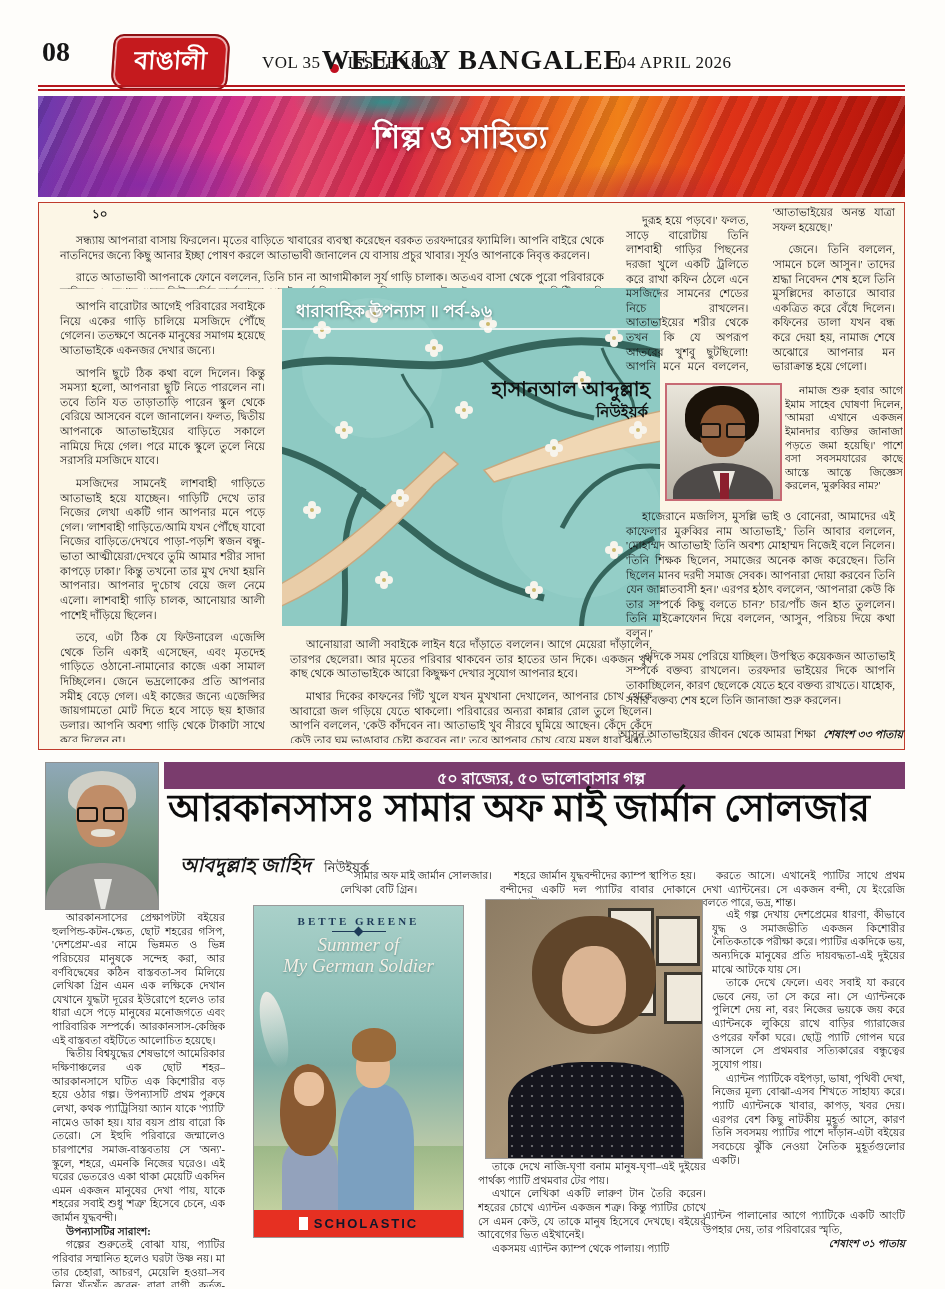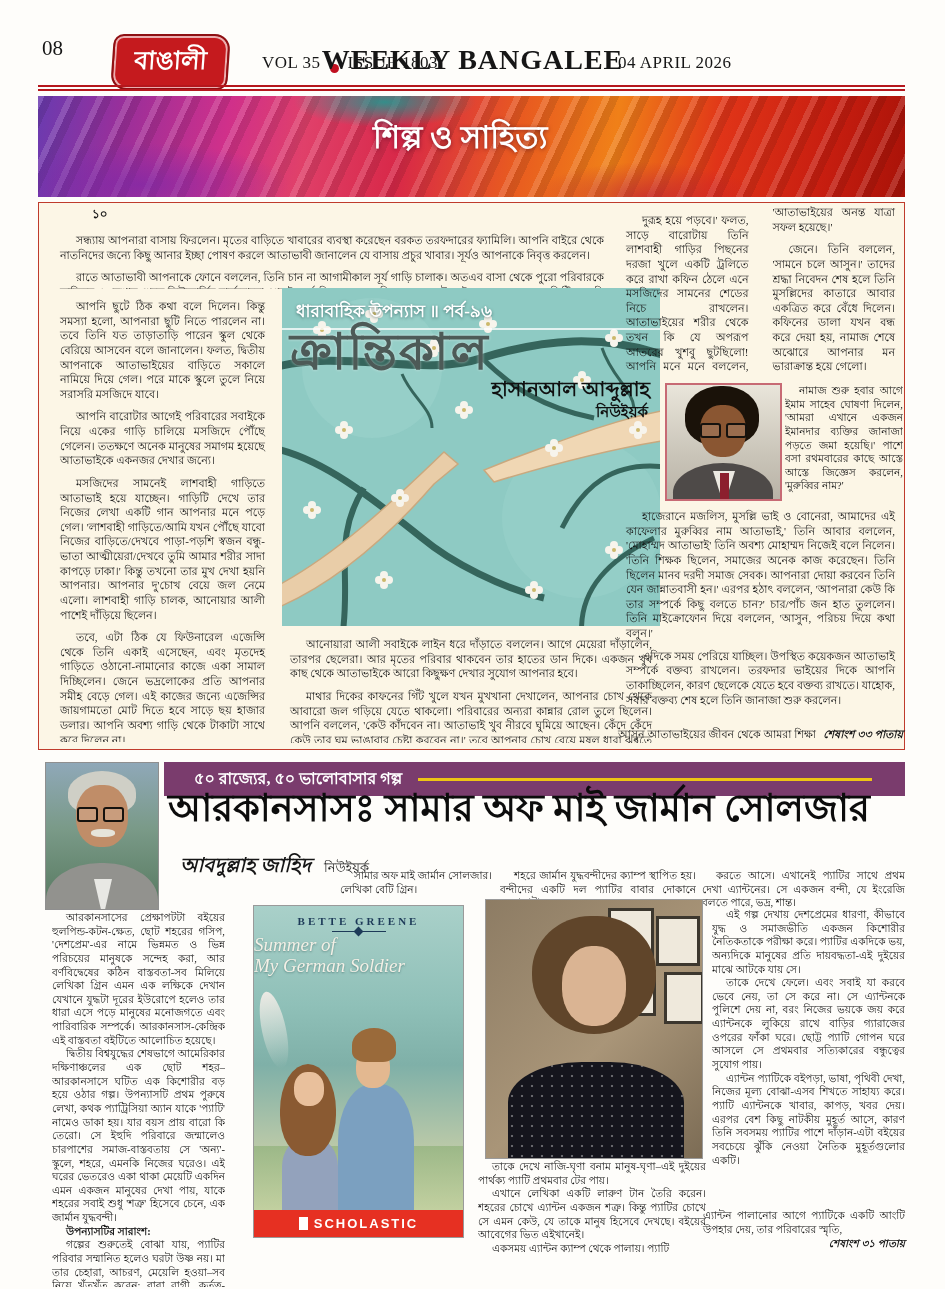--- a/index.html
+++ b/index.html
@@ -1,21 +1,21 @@
 <!DOCTYPE html>
 <html><head>
 <meta charset="utf-8">
 <style>
   html,body{margin:0;padding:0;background:#e8e8e8;}
   .page{position:relative;width:945px;height:1289px;background:#fefdfa;margin:0 auto;
         font-family:"Liberation Serif","DejaVu Serif",serif;color:#161616;overflow:hidden;}
   .abs{position:absolute;}
 
   
-  .pgnum{left:42px;top:36px;font-size:21px;font-weight:normal;}
+  .pgnum{left:42px;top:36px;font-size:28px;font-weight:bold;}
   .logo{left:112px;top:34px;width:113px;height:52px;background:#c51a1e;border:2px solid #8e1013;
         border-radius:10px 16px 10px 16px;display:flex;align-items:center;justify-content:center;
         color:#fff;font-weight:bold;font-size:25px;transform:skewX(-4deg);
         box-shadow:inset 0 0 0 2px rgba(255,255,255,.65);}
   .volline{left:262px;top:53px;font-size:17px;letter-spacing:.5px;display:flex;align-items:flex-end;gap:9px;}
   .dot{width:9px;height:9px;border-radius:50%;background:#c01020;display:inline-block;}
   .masthead{left:0;top:44px;width:945px;text-align:center;font-size:28px;font-weight:bold;letter-spacing:1px;}
   .dateline{left:618px;top:53px;font-size:17px;letter-spacing:.5px;}
   .rule{left:38px;width:867px;height:2px;background:#b5161c;}
 
@@ -77,21 +77,21 @@
       border-radius:50% 50% 40% 40%;}
   .s-photo .ph-face2{position:absolute;left:30px;top:22px;width:52px;height:62px;background:#c08d68;border-radius:45%;}
   .s-photo .gl{left:31px;top:44px;}
   .s-photo .ph-mus{position:absolute;left:45px;top:66px;width:24px;height:8px;background:#e6e4da;border-radius:40%;}
   .s-photo .ph-jkt{position:absolute;left:0;bottom:0;width:112px;height:46px;background:#92928e;
       border-radius:48% 48% 0 0/80% 80% 0 0;}
   .s-photo .ph-sh2{position:absolute;left:48px;bottom:0;width:18px;height:30px;background:#e8e8e4;
       clip-path:polygon(0 0,100% 0,62% 100%,38% 100%);}
 
   .s-badge{left:164px;top:762px;width:741px;height:27px;background:#7a3c6d;color:#fff;display:flex;
-      align-items:center;font-weight:bold;font-size:16px;padding:17px;box-sizing:border-box;}
+      align-items:center;font-weight:bold;font-size:16px;padding:4px;box-sizing:border-box;flex-direction:column;}
   .s-badge .lbl{margin-left:13px;white-space:nowrap;}
   .badge-rule{flex:1;height:3px;background:#edc514;margin:0 16px 0 16px;}
   .s-headline{left:168px;top:789px;width:720px;font-size:38px;font-weight:bold;color:#0c0c0c;line-height:1.05;}
   .s-byline{left:180px;top:850px;font-size:20px;font-weight:bold;font-style:italic;}
   .s-byloc{font-size:13px;font-weight:normal;font-style:normal;margin-left:8px;}
   .s-introA{left:340px;top:869px;width:152px;height:44px;overflow:hidden;}
   .s-introB{left:500px;top:869px;width:196px;height:44px;overflow:hidden;}
   .s-introC{left:702px;top:869px;width:203px;height:44px;overflow:hidden;}
   .s-leftcol{left:52px;top:911px;width:173px;height:376px;overflow:hidden;}
   .sub{font-weight:bold;}
@@ -101,39 +101,39 @@
   .s-ending .row{display:flex;justify-content:space-between;font-size:10.5px;}
 
   
   .s-book{left:253px;top:905px;width:209px;height:331px;display:flex;flex-direction:column;overflow:hidden;
       border:1px solid #9a9a9a;
       background:linear-gradient(180deg,#a9d0c9 0%,#8fc0b8 30%,#7fb0a8 48%,#b8c8a8 72%,#d4dcbc 100%);}
   .bc-author{margin-top:9px;text-align:center;font-size:11px;font-weight:bold;letter-spacing:3px;color:#1d3a58;}
   .bc-orn{width:54px;height:1px;background:#1d3a58;margin:4px auto 2px;position:relative;}
   .bc-orn::after{content:"";position:absolute;left:23px;top:-3px;width:7px;height:7px;background:#1d3a58;
       transform:rotate(45deg);}
-  .bc-title{font-style:italic;font-size:19px;color:#f3f0e6;line-height:1.12;
+  .bc-title{text-align:center;font-style:italic;font-size:19px;color:#f3f0e6;line-height:1.12;
       text-shadow:0 1px 2px rgba(40,80,80,.5);}
   .bc-art{flex:1;position:relative;}
   .bc-smoke{position:absolute;left:8px;top:14px;width:24px;height:78px;
       background:linear-gradient(180deg,#eceae4,rgba(236,234,228,0));border-radius:50%;transform:rotate(-12deg);}
   .bc-field{position:absolute;left:0;bottom:0;width:100%;height:64px;
       background:linear-gradient(180deg,#9cb888,#c2d0a0);}
   .g-hair{position:absolute;left:26px;bottom:54px;width:56px;height:92px;background:#8a5a32;
       border-radius:50% 50% 45% 45%;}
   .g-face{position:absolute;left:40px;bottom:104px;width:30px;height:34px;background:#e9c09c;border-radius:45%;}
   .g-dress{position:absolute;left:28px;bottom:0;width:56px;height:72px;background:#93a2bc;
       border-radius:40% 40% 0 0;}
   .m-hair{position:absolute;left:98px;bottom:148px;width:44px;height:34px;background:#9a6a3a;
       border-radius:50% 50% 30% 30%;}
   .m-face{position:absolute;left:102px;bottom:122px;width:34px;height:40px;background:#e3b890;border-radius:45%;}
   .m-shirt{position:absolute;left:84px;bottom:0;width:76px;height:126px;background:#7ba0c0;
       border-radius:45% 45% 0 0;}
   .bc-band{height:27px;background:#e63022;display:flex;align-items:center;justify-content:center;gap:6px;
-      color:#ffffff;font-family:"Liberation Sans",sans-serif;font-weight:bold;font-size:13px;letter-spacing:2px;}
+      color:#0f172a;font-family:"Liberation Sans",sans-serif;font-weight:bold;font-size:13px;letter-spacing:2px;}
   .bc-band .sq{width:9px;height:13px;background:#fff;display:inline-block;}
 
   
   .s-woman{left:485px;top:899px;width:216px;height:258px;overflow:hidden;border:1px solid #9a9a9a;
       background:linear-gradient(135deg,#8d7c64,#a99578 55%,#7c6c55);}
   .fr{position:absolute;background:#efe9dc;border:3px solid #3c372e;}
   .fr1{left:122px;top:8px;width:40px;height:52px;}
   .fr2{left:170px;top:16px;width:38px;height:44px;}
   .fr3{left:178px;top:72px;width:34px;height:46px;}
   .fr4{left:128px;top:70px;width:36px;height:40px;}
@@ -169,22 +169,22 @@
 
   <div class="abs a1bg"></div>
 
   <div class="abs n-intro">
     <p class="chap">১০</p>
     <p class="b">সন্ধ্যায় আপনারা বাসায় ফিরলেন। মৃতের বাড়িতে খাবারের ব্যবস্থা করেছেন বরকত তরফদারের ফ্যামিলি। আপনি বাইরে থেকে নাতনিদের জন্যে কিছু আনার ইচ্ছা পোষণ করলে আতাভাবী জানালেন যে বাসায় প্রচুর খাবার। সূর্যও আপনাকে নিবৃত্ত করলেন।</p>
     <p class="b">রাতে আতাভাবী আপনাকে ফোনে বললেন, তিনি চান না আগামীকাল সূর্য গাড়ি চালাক। অতএব বাসা থেকে পুরো পরিবারকে সাজিয়ে ও সেখান থেকে নিউজার্সির মার্লবোরো গ্রেভইয়ার্ডে নিয়ে যাবার দায়িত্ব আপনার উপরই পড়লো। তাদের গাড়িটি আপনি চালাবেন, আর দ্বিতীয় তার মাকে নিয়ে নিজেদের গাড়ি করে যাবে। আপনার মা অতটা পথের ঝুঁকি নিতে পারবেন না বিধায় তিনি যাবেন না বলেই সিদ্ধান্ত হলো।</p>
   </div>
 
   <div class="abs n-leftcol">
+    <p class="b">আপনি বারোটার আগেই পরিবারের সবাইকে নিয়ে একের গাড়ি চালিয়ে মসজিদে পৌঁছে গেলেন। ততক্ষণে অনেক মানুষের সমাগম হয়েছে আতাভাইকে একনজর দেখার জন্যে।</p>
     <p class="b">আপনি ছুটে ঠিক কথা বলে দিলেন। কিন্তু সমস্যা হলো, আপনারা ছুটি নিতে পারলেন না। তবে তিনি যত তাড়াতাড়ি পারেন স্কুল থেকে বেরিয়ে আসবেন বলে জানালেন। ফলত, দ্বিতীয় আপনাকে আতাভাইয়ের বাড়িতে সকালে নামিয়ে দিয়ে গেল। পরে মাকে স্কুলে তুলে নিয়ে সরাসরি মসজিদে যাবে।</p>
-    <p class="b">আপনি বারোটার আগেই পরিবারের সবাইকে নিয়ে একের গাড়ি চালিয়ে মসজিদে পৌঁছে গেলেন। ততক্ষণে অনেক মানুষের সমাগম হয়েছে আতাভাইকে একনজর দেখার জন্যে।</p>
     <p class="b">মসজিদের সামনেই লাশবাহী গাড়িতে আতাভাই হয়ে যাচ্ছেন। গাড়িটি দেখে তার নিজের লেখা একটি গান আপনার মনে পড়ে গেল। 'লাশবাহী গাড়িতে/আমি যখন পৌঁছে যাবো নিজের বাড়িতে/দেখবে পাড়া-পড়শি স্বজন বন্ধু-ভাতা আত্মীয়েরা/দেখবে তুমি আমার শরীর সাদা কাপড়ে ঢাকা।' কিন্তু তখনো তার মুখ দেখা হয়নি আপনার। আপনার দু'চোখ বেয়ে জল নেমে এলো। লাশবাহী গাড়ি চালক, আনোয়ার আলী পাশেই দাঁড়িয়ে ছিলেন।</p>
     <p class="b">তবে, এটা ঠিক যে ফিউনারেল এজেন্সি থেকে তিনি একাই এসেছেন, এবং মৃতদেহ গাড়িতে ওঠানো-নামানোর কাজে একা সামাল দিচ্ছিলেন। জেনে ভদ্রলোকের প্রতি আপনার সমীহ বেড়ে গেল। এই কাজের জন্যে এজেন্সির জায়গামতো মোট দিতে হবে সাড়ে ছয় হাজার ডলার। আপনি অবশ্য গাড়ি থেকে টাকাটা সাথে করে দিলেন না।</p>
   </div>
 
   <div class="abs n-img">
     <svg width="378" height="338" viewBox="0 0 378 338">
       <defs>
         <g id="bl">
           <circle cx="-5" cy="0" r="4" fill="#f7f4ec"></circle>
             <circle cx="5" cy="0" r="4" fill="#f7f4ec"></circle>
@@ -217,21 +217,20 @@
         <use href="#bl" x="30" y="222"></use>
       <use href="#bl" x="102" y="292"></use>
         <use href="#bl" x="252" y="302"></use>
         <use href="#bl" x="332" y="262"></use>
       <use href="#bl" x="182" y="122"></use>
         <use href="#bl" x="272" y="160"></use>
         <use href="#bl" x="118" y="210"></use>
     </svg>
     <div class="n-series">ধারাবাহিক উপন্যাস ॥ পর্ব-৯৬</div>
     <div class="n-line"></div>
-    <div class="n-title">ক্রান্তিকাল</div>
     <div class="n-author">হাসানআল আব্দুল্লাহ</div>
     <div class="n-loc">নিউইয়র্ক</div>
   </div>
 
   <div class="abs n-below">
     <p class="b">আনোয়ারা আলী সবাইকে লাইন ধরে দাঁড়াতে বললেন। আগে মেয়েরা দাঁড়ালেন, তারপর ছেলেরা। আর মৃতের পরিবার থাকবেন তার হাতের ডান দিকে। একজন খুব কাছ থেকে আতাভাইকে আরো কিছুক্ষণ দেখার সুযোগ আপনার হবে।</p>
     <p class="b">মাথার দিকের কাফনের গিঁট খুলে যখন মুখখানা দেখালেন, আপনার চোখ থেকে আবারো জল গড়িয়ে যেতে থাকলো। পরিবারের অন্যরা কান্নার রোল তুলে ছিলেন। আপনি বললেন, 'কেউ কাঁদবেন না। আতাভাই খুব নীরবে ঘুমিয়ে আছেন। কেঁদে কেঁদে কেউ তার ঘুম ভাঙাবার চেষ্টা করবেন না।' তবে আপনার চোখ বেয়ে মুষল ধারা ঝরতে লাগলো।</p>
     <p class="b">একে একে সবাই মৃতের মুখদর্শন করলেন। আনোয়ারা আলী জিজ্ঞেস করলেন, 'আর কেউ আছেন?' দুই একজন হাত তুললেন দ্বিতীয়বার দেখার জন্যে।</p>
   </div>
 
@@ -246,21 +245,21 @@
     <div class="gl">
         <span></span>
         <span></span>
       </div>
     <div class="ph-suit"></div>
     <div class="ph-shirt"></div>
     <div class="ph-tie"></div>
   </div>
 
   <div class="abs n-photoside">
-    <p class="b10">নামাজ শুরু হবার আগে ইমাম সাহেব ঘোষণা দিলেন, 'আমরা এখানে একজন ইমানদার ব্যক্তির জানাজা পড়তে জমা হয়েছি।' পাশে বসা রথমবারের কাছে আস্তে আস্তে জিজ্ঞেস করলেন, 'মুরুব্বির নাম?'</p>
+    <p class="b10">নামাজ শুরু হবার আগে ইমাম সাহেব ঘোষণা দিলেন, 'আমরা এখানে একজন ইমানদার ব্যক্তির জানাজা পড়তে জমা হয়েছি।' পাশে বসা সবসমযারের কাছে আস্তে আস্তে জিজ্ঞেস করলেন, 'মুরুব্বির নাম?'</p>
   </div>
 
   <div class="abs n-rightbottom">
     <p class="b">হাজেরানে মজলিস, মুসল্লি ভাই ও বোনেরা, আমাদের এই কাফেলার মুরুব্বির নাম আতাভাই,' তিনি আবার বললেন, 'মোহাম্মদ আতাভাই' তিনি অবশ্য মোহাম্মদ নিজেই বলে নিলেন। 'তিনি শিক্ষক ছিলেন, সমাজের অনেক কাজ করেছেন। তিনি ছিলেন মানব দরদী সমাজ সেবক। আপনারা দোয়া করবেন তিনি যেন জান্নাতবাসী হন।' এরপর হঠাৎ বললেন, 'আপনারা কেউ কি তার সম্পর্কে কিছু বলতে চান?' চার/পাঁচ জন হাত তুললেন। তিনি মাইক্রোফোন দিয়ে বললেন, 'আসুন, পরিচয় দিয়ে কথা বলুন।'</p>
     <p class="b">এদিকে সময় পেরিয়ে যাচ্ছিল। উপস্থিত কয়েকজন আতাভাই সম্পর্কে বক্তব্য রাখলেন। তরফদার ভাইয়ের দিকে আপনি তাকাচ্ছিলেন, কারণ ছেলেকে যেতে হবে বক্তব্য রাখতে। যাহোক, সবার বক্তব্য শেষ হলে তিনি জানাজা শুরু করলেন।</p>
   </div>
 
   <div class="abs n-ending">
     <span>আসুন আতাভাইয়ের জীবন থেকে আমরা শিক্ষা</span>
     <span class="cont">শেষাংশ ৩৩ পাতায়</span>

